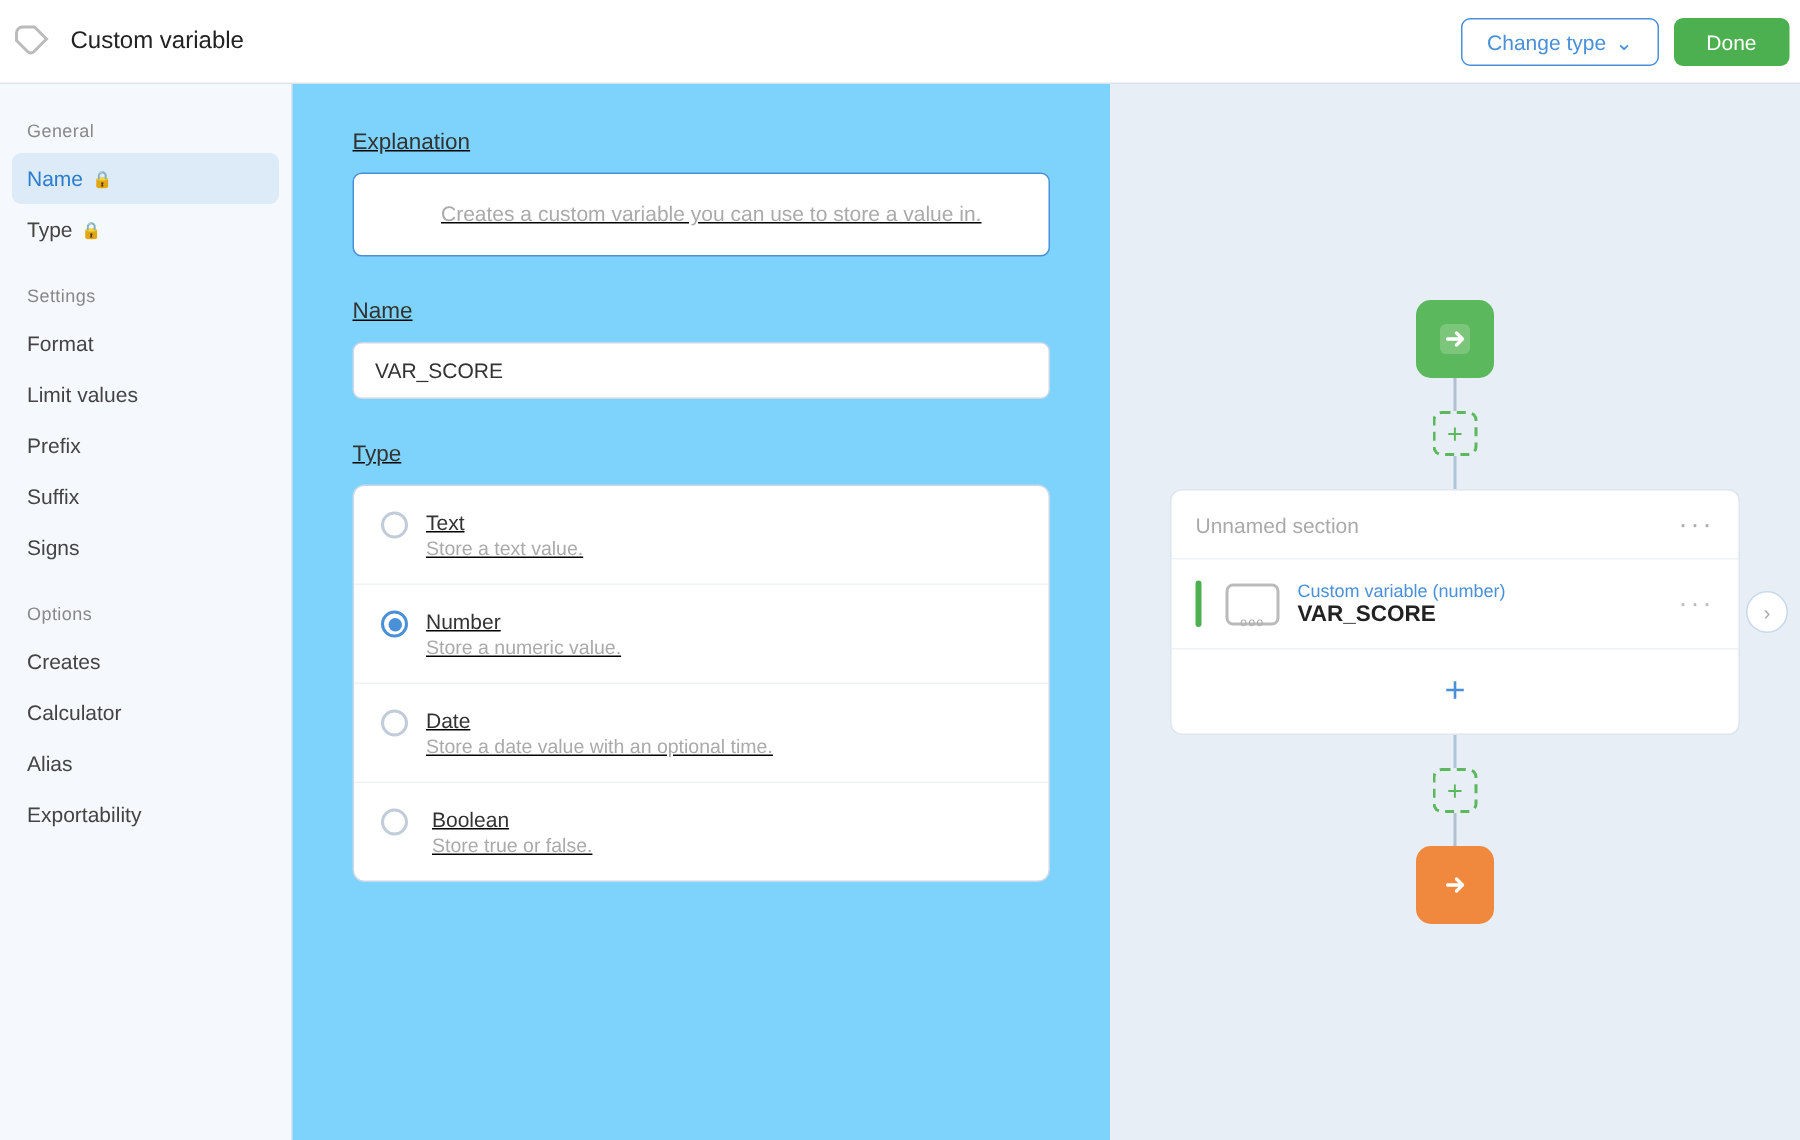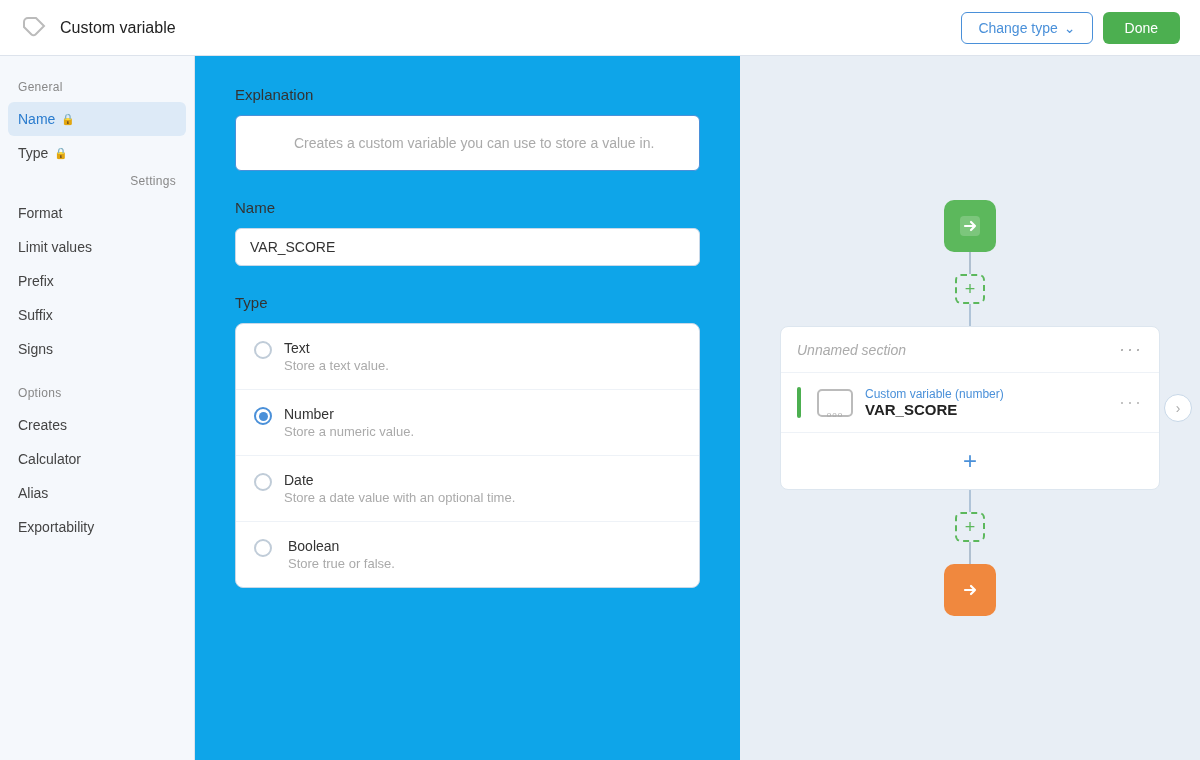--- a/index.html
+++ b/index.html
@@ -12,21 +12,21 @@
       display: flex;
       flex-direction: column;
     }
 
     
     .header {
       display: flex;
       align-items: center;
       background: #fff;
       height: 56px;
-      padding: 0 20px;
+      padding: 0 7px;
       border-bottom: 1px solid #dde3ec;
       flex-shrink: 0;
       gap: 12px;
       z-index: 10;
     }
     .header-tag-icon {
       width: 28px;
       height: 28px;
       display: flex;
       align-items: center;
@@ -111,24 +111,25 @@
       padding: 9px 10px;
     }
     .sidebar-item .lock-icon {
       font-size: 11px;
       color: #aaa;
     }
 
     
     .content-area {
       flex: 1;
-      background: #0ea5e9;
+      background: #7dd3fc;
       overflow-y: auto;
       padding: 30px 40px;
       min-width: 0;
+      text-decoration: underline;
     }
     .content-inner {
       max-width: 480px;
     }
     .section-heading {
       font-size: 15px;
       font-weight: 500;
       color: #333;
       margin-bottom: 12px;
     }
@@ -275,21 +276,20 @@
       border-radius: 8px;
       background: #fff;
       overflow: hidden;
     }
     .section-card-header {
       padding: 12px 16px;
       display: flex;
       align-items: center;
       justify-content: space-between;
       border-bottom: 1px solid #eef2f7;
-      font-style: italic;
     }
     .section-card-title {
       font-size: 14px;
       color: #aaa;
     }
     .section-card-dots {
       color: #aaa;
       font-size: 18px;
       letter-spacing: 2px;
     }
@@ -380,21 +380,21 @@
     <div class="sidebar-section-label">General</div>
     <div class="sidebar-item active">
       <span>Name</span>
       <span class="lock-icon">🔒</span>
     </div>
     <div class="sidebar-item">
       <span>Type</span>
       <span class="lock-icon">🔒</span>
     </div>
 
-    <div class="sidebar-section-label" style="text-align:right;">Settings</div>
+    <div class="sidebar-section-label" style="margin-top:16px;">Settings</div>
     <div class="sidebar-item">
       <span>Format</span>
     </div>
     <div class="sidebar-item">
       <span>Limit values</span>
     </div>
     <div class="sidebar-item">
       <span>Prefix</span>
     </div>
     <div class="sidebar-item">

